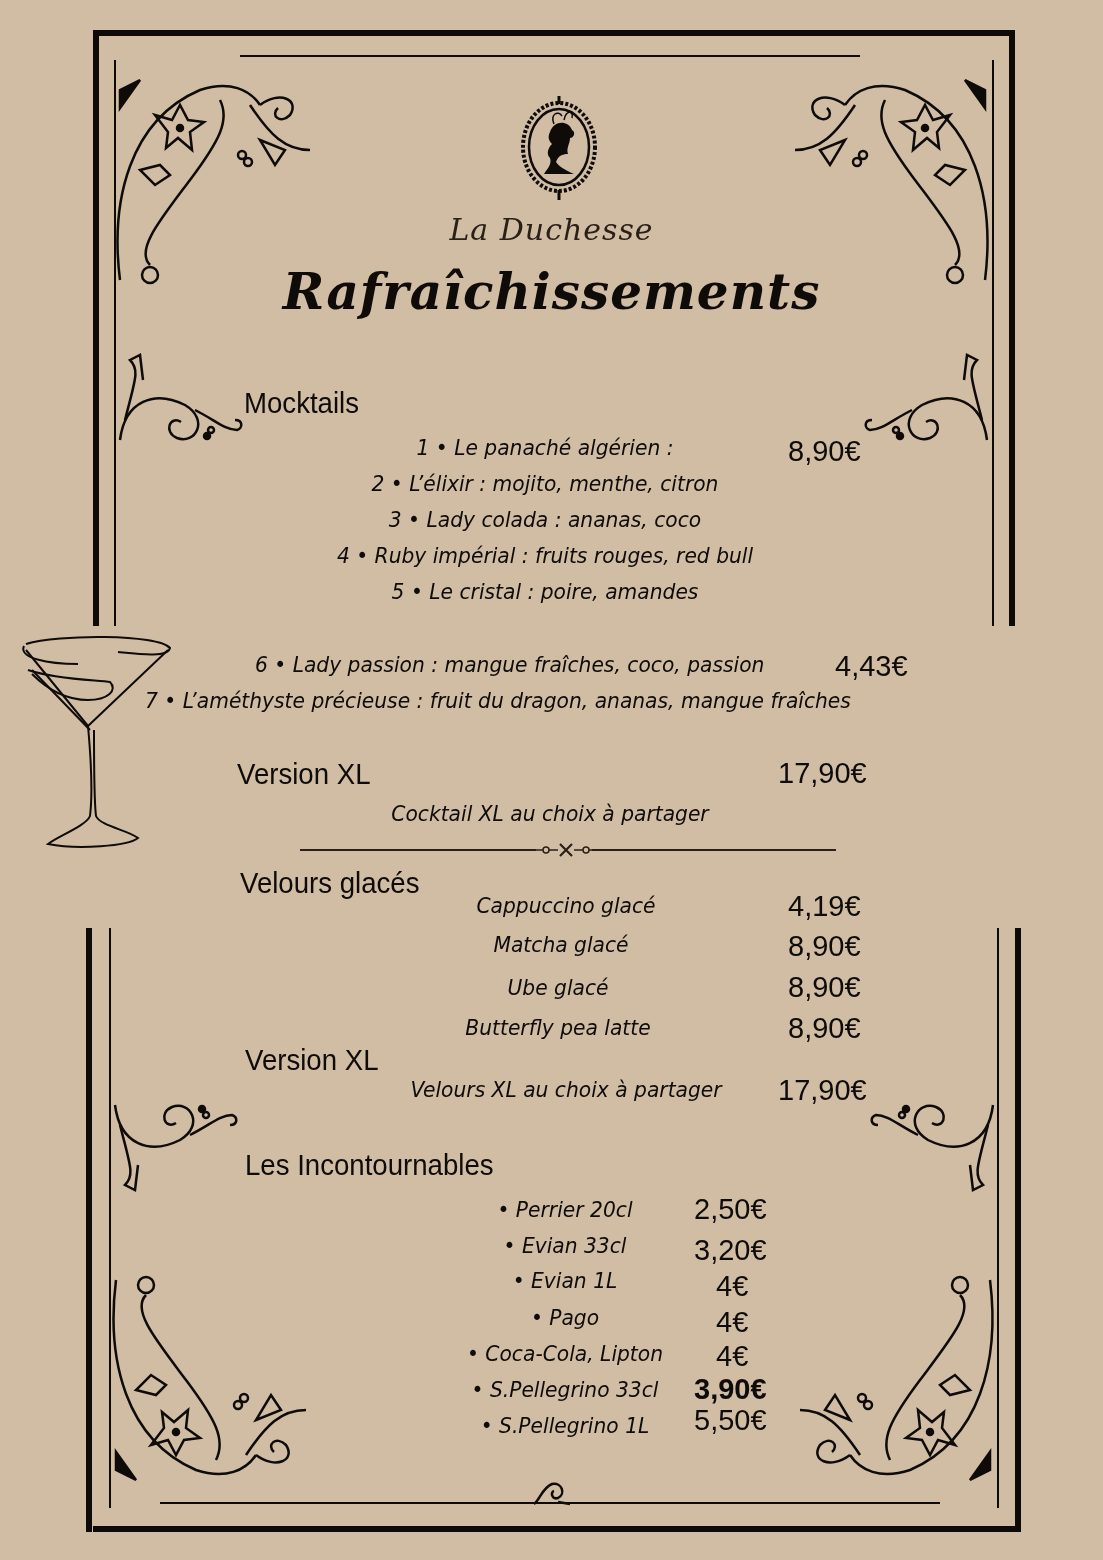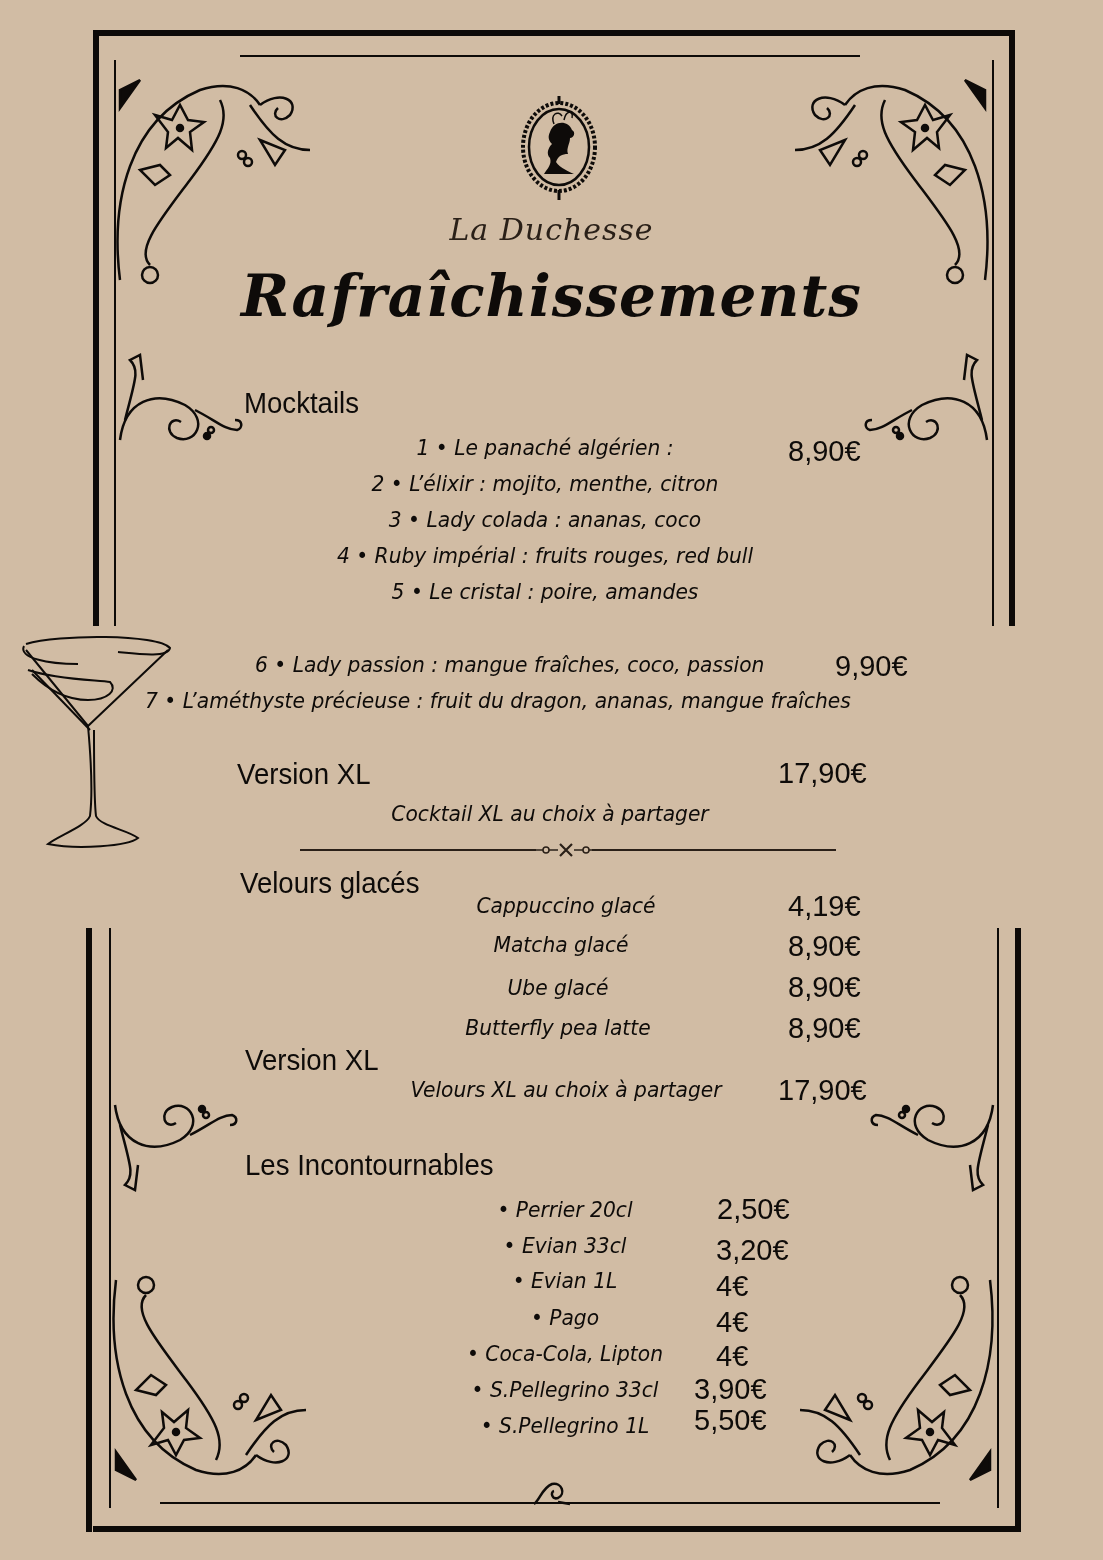--- a/index.html
+++ b/index.html
@@ -5,21 +5,21 @@
   html, body { margin:0; padding:0; }
   body {
     width:1103px; height:1560px; position:relative; overflow:hidden;
     background:#d1bca4; color:#111;
     font-family:"DejaVu Sans", sans-serif;
   }
   .abs { position:absolute; }
   .frame-line { position:absolute; background:#0d0a08; }
   .title {
     font-family:"DejaVu Serif", serif; font-style:italic; font-weight:bold;
-    font-size:58px; letter-spacing:1px; text-align:center; width:100%;
+    font-size:50px; letter-spacing:1px; text-align:center; width:100%;
     left:0; top:262px; color:#0e0b09;
   }
   .brand {
     font-family:"DejaVu Serif", serif; font-style:italic;
     font-size:30px; text-align:center; width:100%; left:0; top:212px; color:#2a2018;
     letter-spacing:1px;
   }
   .section {
     font-family:"Liberation Sans", sans-serif; font-size:30px; color:#0e0b09;
     transform:scaleX(0.92); transform-origin:left center;
@@ -188,21 +188,21 @@
     <path d="M8 14 C40 4 140 4 152 18 C150 28 120 24 100 22"></path>
     <path d="M6 16 C0 28 30 34 60 34"></path>
     <path d="M10 40 C40 50 80 50 92 52 C100 60 90 70 70 70 C50 70 30 60 14 44"></path>
     <path d="M8 20 L70 96 L150 20"></path>
     <path d="M14 40 L72 100"></path>
     <path d="M70 96 C74 140 74 170 72 186 C68 196 40 206 30 214 C60 220 110 216 120 208 C110 200 82 196 78 186 C76 170 76 140 76 100"></path>
   </g>
 </svg>
 
 <div class="abs item" style="left:255px; top:652px; transform-origin:left center;">6 • Lady passion : mangue fraîches, coco, passion</div>
-<div class="abs price" style="left:835px; top:650px;">9,90€</div>
+<div class="abs price" style="left:835px; top:650px;">4,43€</div>
 <div class="abs item" style="left:145px; top:688px; transform-origin:left center;">7 • L’améthyste précieuse  : fruit du dragon, ananas, mangue fraîches</div>
 
 <div class="abs section" style="left:237px; top:757px;">Version XL</div>
 <div class="abs price" style="left:778px; top:757px;">17,90€</div>
 <div class="abs item center" style="left:300px; top:801px; width:500px;">Cocktail XL au choix à partager</div>
 
 <div>
   <div class="frame-line" style="left:300px; top:849px; width:236px; height:1.5px; background:#2a2018;"></div>
   <div class="frame-line" style="left:592px; top:849px; width:244px; height:1.5px; background:#2a2018;"></div>
   <svg width="60" height="16" style="left:536px; top:842px;" viewBox="0 0 60 16">
@@ -226,25 +226,25 @@
 <div class="abs item center" style="left:408px; top:1015px; width:300px;">Butterfly pea latte</div>
 <div class="abs price" style="left:788px; top:1012px;">8,90€</div>
 
 <div class="abs section" style="left:245px; top:1043px;">Version XL</div>
 <div class="abs item center" style="left:366px; top:1077px; width:400px;">Velours XL au choix à partager</div>
 <div class="abs price" style="left:778px; top:1074px;">17,90€</div>
 
 <div class="abs section" style="left:245px; top:1148px;">Les Incontournables</div>
 
 <div class="abs item center" style="left:440px; top:1197px; width:250px;">• Perrier 20cl</div>
-<div class="abs price" style="left:717px; top:1193px;">2,50€</div>
+<div class="abs price" style="left:694px; top:1193px;">2,50€</div>
 <div class="abs item center" style="left:440px; top:1233px; width:250px;">• Evian 33cl</div>
-<div class="abs price" style="left:716px; top:1234px;text-align:right;">3,20€</div>
+<div class="abs price" style="left:694px; top:1234px;text-align:right;">3,20€</div>
 <div class="abs item center" style="left:440px; top:1268px; width:250px;">• Evian 1L</div>
 <div class="abs price" style="left:716px; top:1270px;">4€</div>
 <div class="abs item center" style="left:440px; top:1305px; width:250px;">• Pago</div>
 <div class="abs price" style="left:716px; top:1306px;">4€</div>
 <div class="abs item center" style="left:440px; top:1341px; width:250px;">• Coca-Cola, Lipton</div>
 <div class="abs price" style="left:716px; top:1340px;">4€</div>
 <div class="abs item center" style="left:440px; top:1377px; width:250px;">• S.Pellegrino 33cl</div>
-<div class="abs price" style="left:694px; top:1373px;">3,90€</div>
+<div class="abs price" style="left:694px; top:1373px;font-weight:bold;">3,90€</div>
 <div class="abs item center" style="left:440px; top:1413px; width:250px;">• S.Pellegrino 1L</div>
 <div class="abs price" style="left:694px; top:1404px;text-align:right;">5,50€</div>
 
 </body></html>

